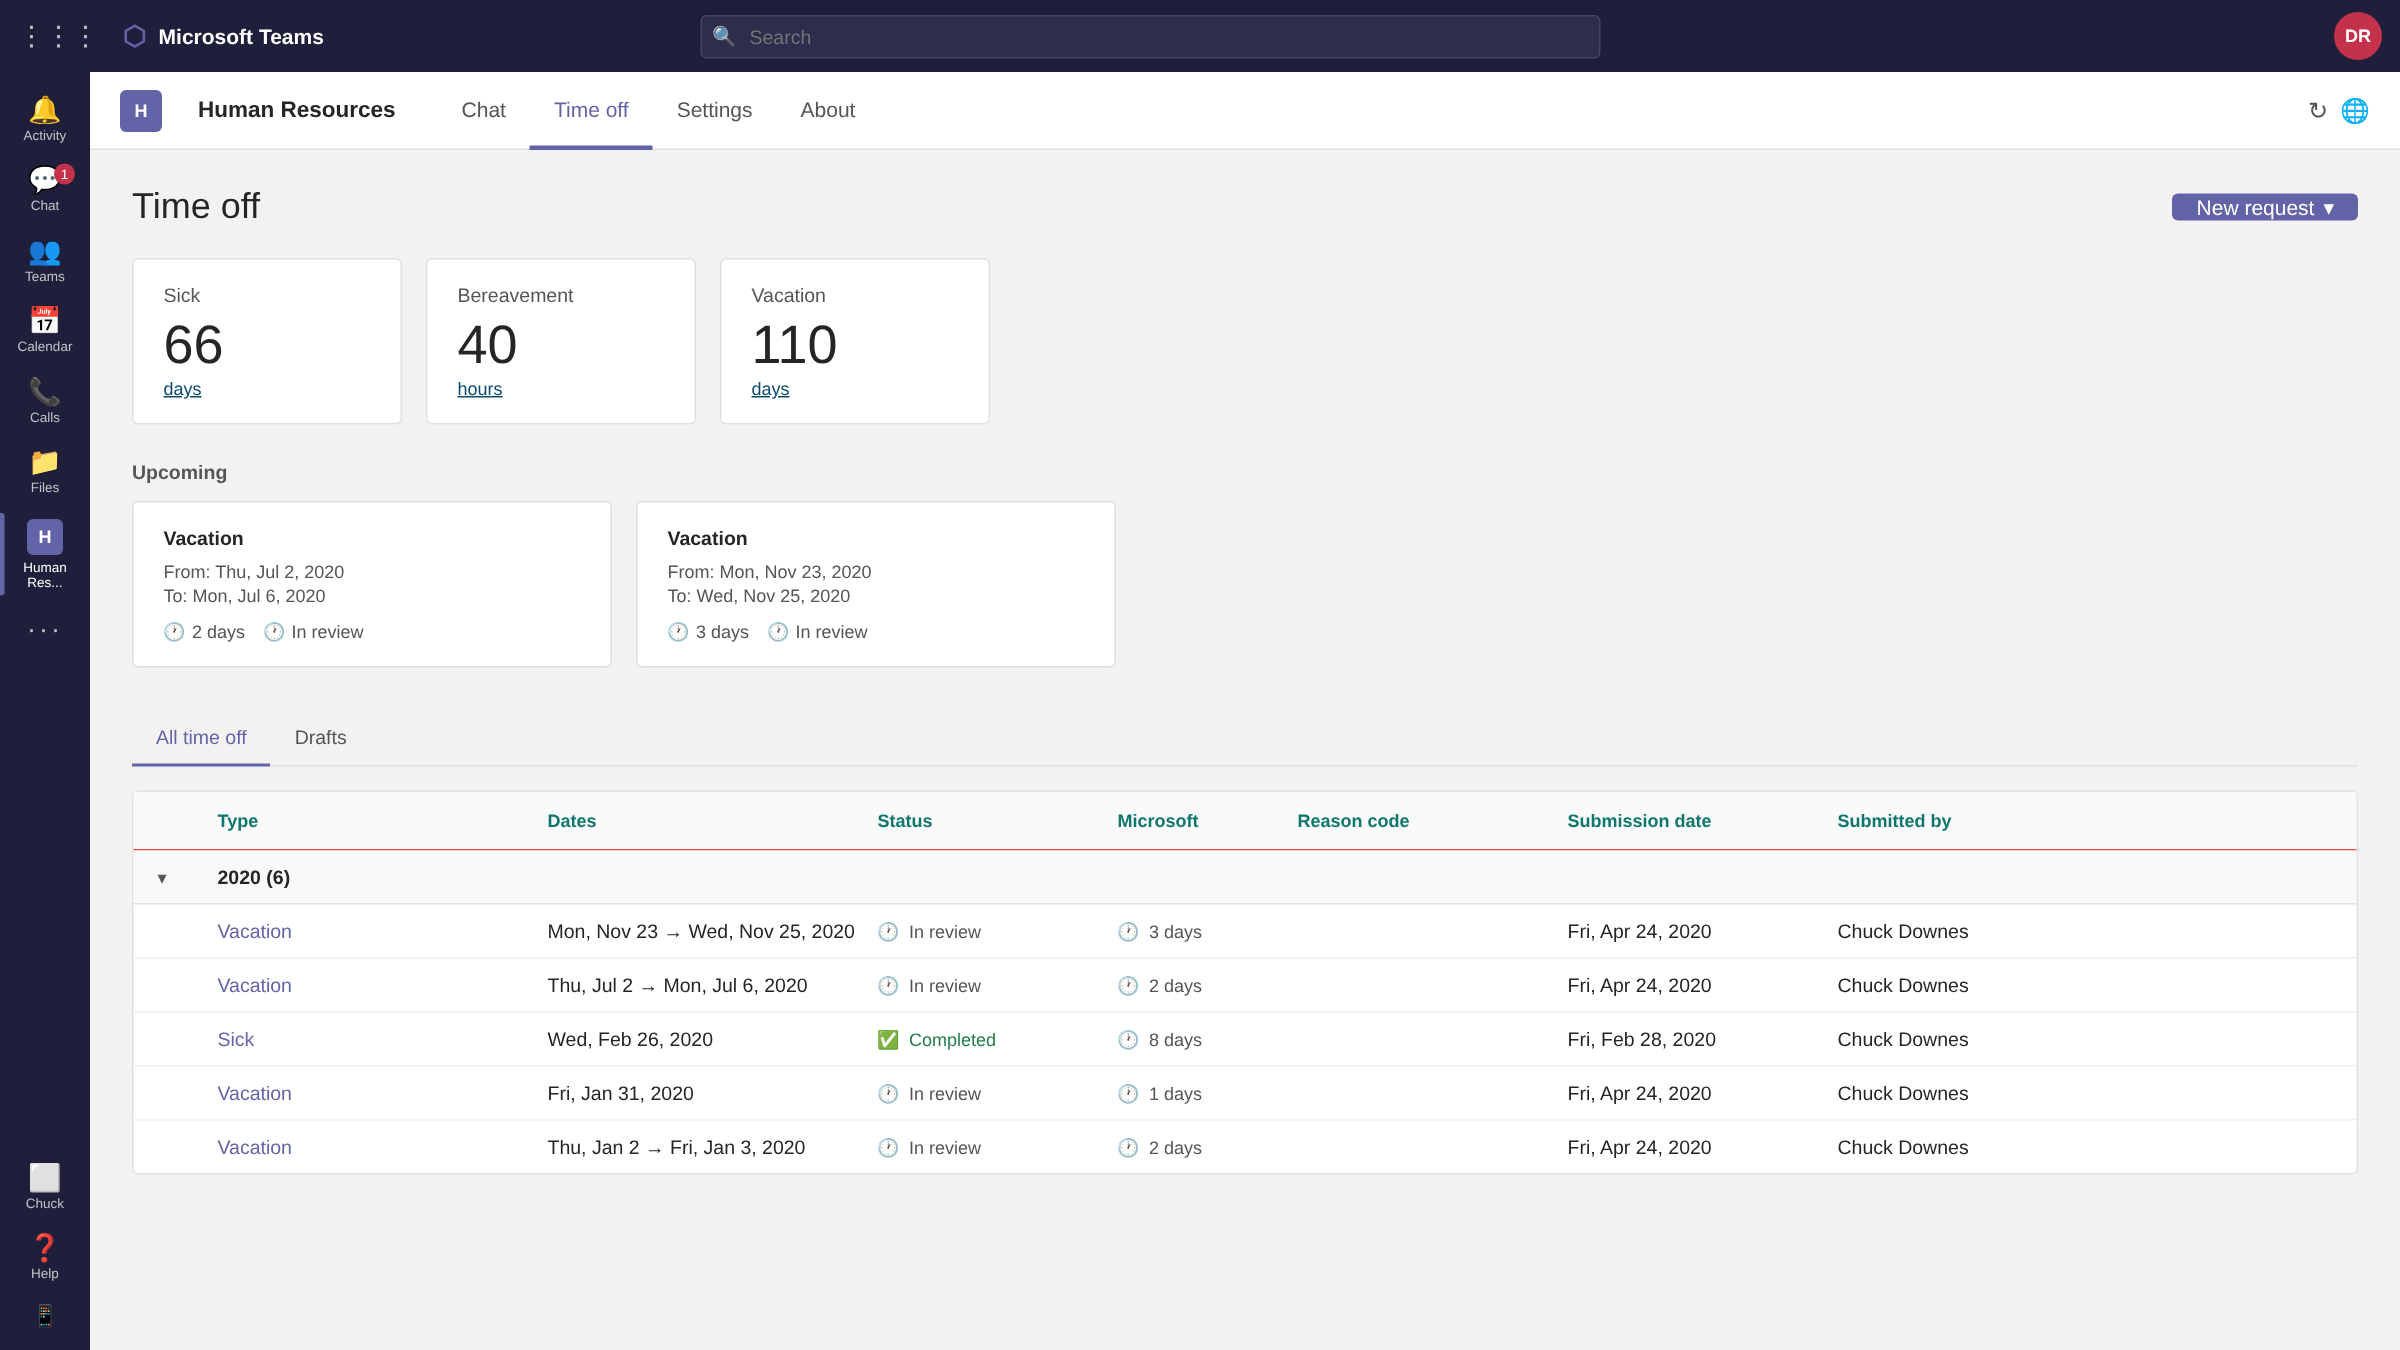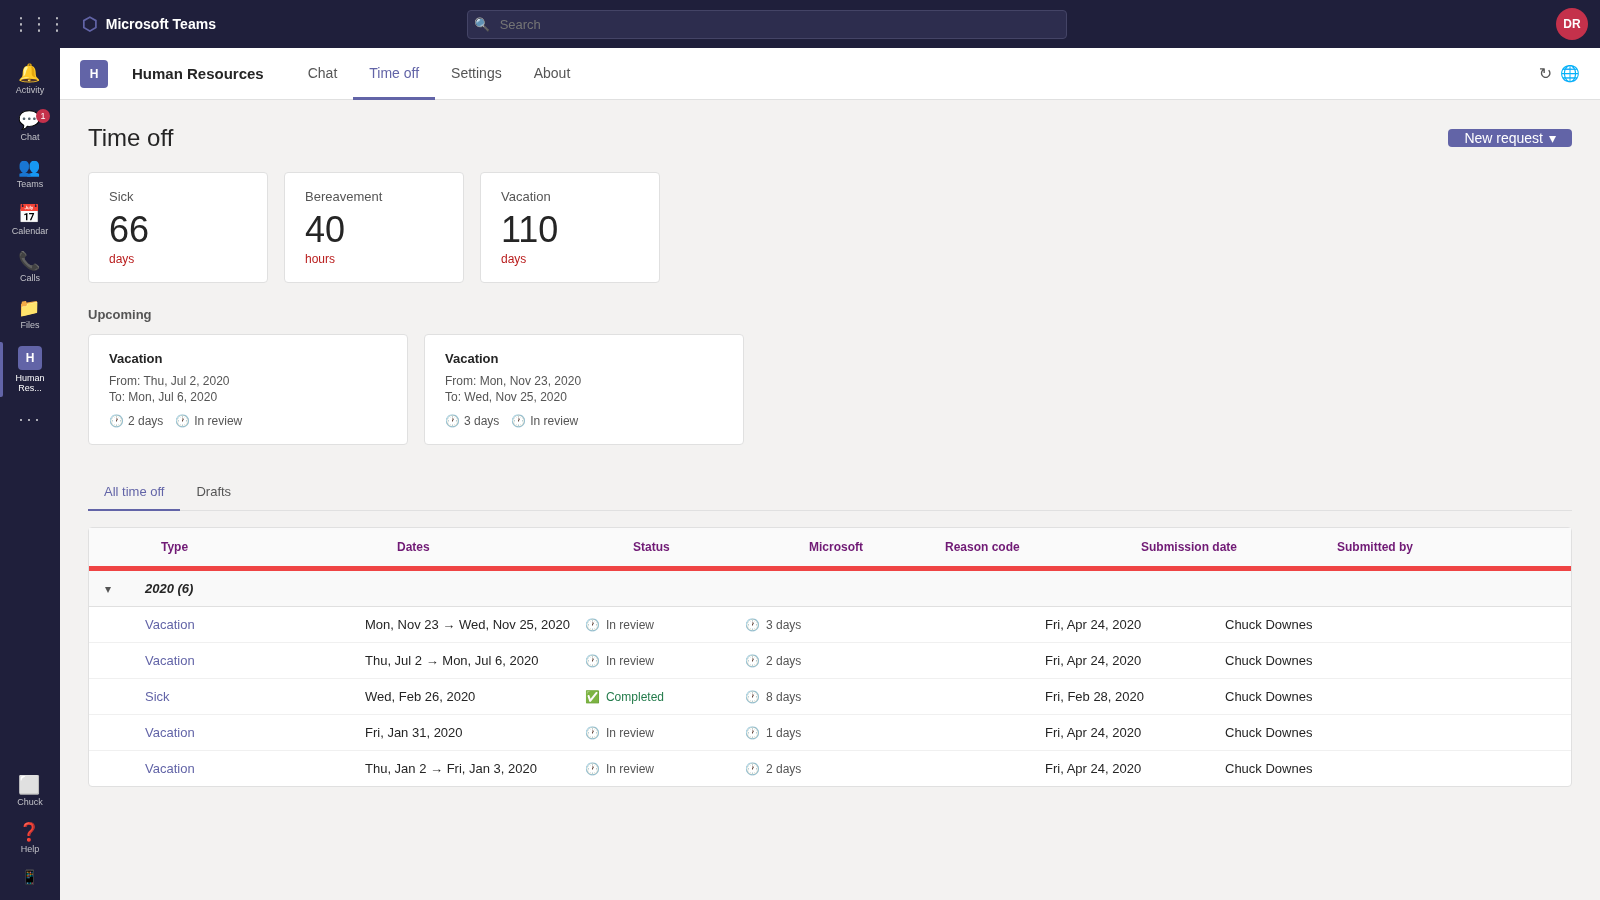--- a/index.html
+++ b/index.html
@@ -190,21 +190,21 @@
     .balance-cards { display: flex; gap: 16px; margin-bottom: 24px; }
     .balance-card {
       background: white;
       border: 1px solid #e0e0e0;
       border-radius: 4px;
       padding: 16px 20px;
       min-width: 180px;
     }
     .balance-card-type { font-size: 13px; color: #555; margin-bottom: 8px; }
     .balance-card-number { font-size: 36px; font-weight: 300; color: #252525; line-height: 1; }
-    .balance-card-unit { font-size: 12px; color: #b91c1c; margin-top: 4px; }
+    .balance-card-unit { font-size: 12px; color: #0c4a6e; margin-top: 4px; text-decoration: underline; }
 
     
     .upcoming-cards { display: flex; gap: 16px; margin-bottom: 28px; }
     .upcoming-card {
       background: white;
       border: 1px solid #e0e0e0;
       border-radius: 4px;
       padding: 16px 20px;
       min-width: 320px;
     }
@@ -225,26 +225,25 @@
       bottom: -1px;
     }
     .table-tab.active { color: #6264a7; border-bottom: 2px solid #6264a7; font-weight: 500; }
 
     
     .table-container { background: white; border: 1px solid #e0e0e0; border-radius: 4px; margin-top: 16px; }
     .table-header {
       display: grid;
       grid-template-columns: 40px 220px 220px 160px 120px 180px 180px 180px;
       padding: 12px 16px;
-      border-bottom: 5px solid #ef4444;
+      border-bottom: 1px solid #ef4444;
       font-size: 12px;
       font-weight: 600;
-      color: #701a75;
+      color: #0f766e;
       background: #fafafa;
-      gap: 16px;
     }
     .table-group-row {
       display: grid;
       grid-template-columns: 40px 220px 220px 160px 120px 180px 180px 180px;
       padding: 10px 16px;
       border-bottom: 1px solid #e0e0e0;
       font-size: 13px;
       font-weight: 600;
       color: #252525;
       background: #f9f9f9;
@@ -419,21 +418,21 @@
         <div style="cursor:pointer;">Status</div>
         <div style="cursor:pointer;">Microsoft</div>
         <div style="cursor:pointer;">Reason code</div>
         <div style="cursor:pointer;">Submission date</div>
         <div style="cursor:pointer;">Submitted by</div>
       </div>
       <div class="table-group-row">
         <div style="cursor:pointer;">
           <button class="chevron-btn">▾</button>
         </div>
-        <div style="grid-column: span 7; font-style: italic;">2020 (6)</div>
+        <div style="grid-column: span 7;">2020 (6)</div>
       </div>
       <div class="table-data-row">
         <div></div>
         <div class="link-text">Vacation</div>
         <div>Mon, Nov 23 → Wed, Nov 25, 2020</div>
         <div class="status-cell">
           <span>🕐</span> In review
         </div>
         <div class="duration-cell">
           <span>🕐</span> 3 days

